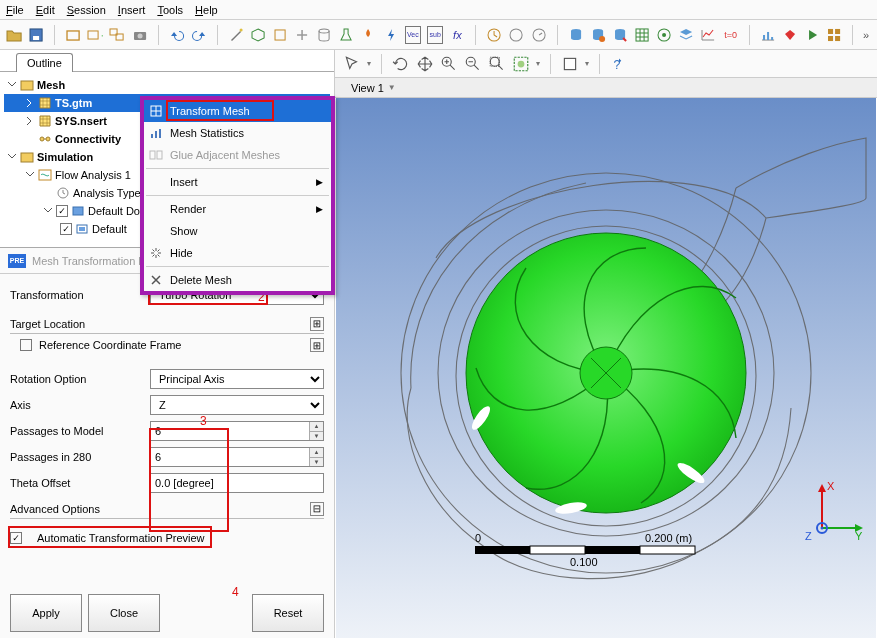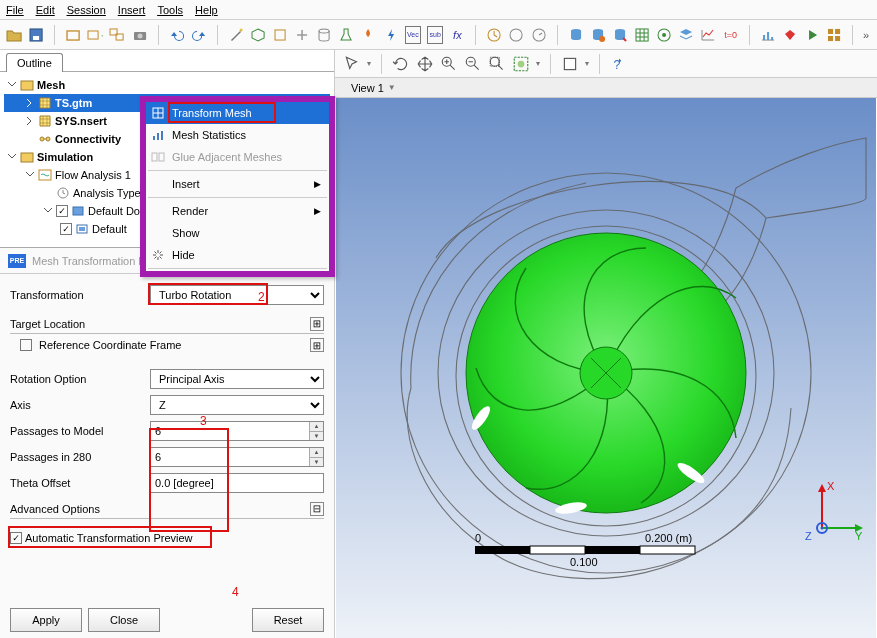--- a/index.html
+++ b/index.html
@@ -1,37 +1,37 @@
 <!DOCTYPE html>
 <html><head>
 <meta charset="utf-8">
 <style>
   * { box-sizing: border-box; font-family: "Segoe UI", Tahoma, sans-serif; font-size: 11px; }
   body { margin:0; padding:0; background:#fff; width:877px; height:638px; overflow:hidden; color:#000; }
   .menubar { display:flex; align-items:center; height:20px; padding:0 6px; border-bottom:1px solid #d0d0d0; background:#fafafa; }
-  .menubar span { margin-right:12px; cursor:default;text-decoration:underline; }
+  .menubar span { margin-right:12px; cursor:default; }
   .menubar span u { text-decoration:underline; }
   .toolbar { display:flex; align-items:center; height:30px; padding:2px 6px; gap:6px; border-bottom:1px solid #d0d0d0; background:#fafafa; }
   .tb-ico { width:18px; height:18px; display:flex; align-items:center; justify-content:center; color:#444; }
   .tb-sep { width:1px; height:20px; background:#ccc; margin:0 4px; }
 
   .main { display:flex; height:calc(638px - 20px - 30px); }
   .left { width:335px; display:flex; flex-direction:column; border-right:1px solid #ccc; }
-  .outline-tab-strip { height:22px; display:flex; align-items:flex-end; padding-left:6px; border-bottom:1px solid #aaa; }
+  .outline-tab-strip { height:22px; display:flex; align-items:flex-end; padding-left:16px; border-bottom:1px solid #aaa; }
   .outline-tab { border:1px solid #888; border-bottom:none; border-radius:3px 3px 0 0; padding:3px 10px; background:#fff; position:relative; top:1px;}
   .tree { flex:0 0 auto; height:175px; overflow:hidden; background:#fff; padding:4px 4px 0 4px; position:relative; }
   .tree-row { display:flex; align-items:center; height:18px; position:relative; }
   .tw { display:inline-flex; align-items:center; justify-content:center; width:12px; height:12px; margin-right:2px; }
   .ico { width:14px; height:14px; margin:0 3px 0 0; display:inline-flex; align-items:center; justify-content:center;}
   .tree-row.sel { background:#1e6fd6; color:#fff; }
   .tree-label { white-space:nowrap; }
   .chk { width:12px; height:12px; border:1px solid #777; margin:0 3px 0 0; display:inline-flex; align-items:center; justify-content:center; font-size:9px; line-height:9px; }
 
   
-  .ctx { position:absolute; left:140px; top:96px; width:195px; background:#fafafa; border:6px solid #a21caf; box-shadow:2px 2px 4px rgba(0,0,0,.25); z-index:50;}
+  .ctx { position:absolute; left:140px; top:96px; width:195px; background:#fafafa; border:4px solid #a21caf; box-shadow:2px 2px 4px rgba(0,0,0,.25); z-index:50;}
   .ctx-row { height:22px; display:flex; align-items:center; padding:0 8px 0 26px; position:relative; }
   .ctx-row.hover { background:#1e6fd6; color:#fff; }
   .ctx-row.disabled { color:#9a9a9a; }
   .ctx-ico { position:absolute; left:4px; width:16px; height:16px; display:flex; align-items:center; justify-content:center; }
   .ctx-arrow { margin-left:auto; font-size:9px; }
   .ctx .red-ann { position:absolute; border:2px solid #d11; pointer-events:none; }
 
   
   .dialog-wrap { border-top:1px solid #aaa; background:#fafafa; flex:1; position:relative; }
   .dlg-title { height:26px; display:flex; align-items:center; padding:0 8px; border-bottom:1px solid #ccc; }
@@ -45,21 +45,21 @@
   .spin-wrap { position:relative; }
   .spin-btns { position:absolute; right:1px; top:1px; width:14px; height:18px; display:flex; flex-direction:column; }
   .spin-btns div { flex:1; border-left:1px solid #aaa; display:flex; align-items:center; justify-content:center; font-size:6px; color:#555; background:#eee; }
   .spin-btns div:first-child{ border-bottom:1px solid #aaa; }
 
   .section-hdr { height:20px; display:flex; align-items:center; border-bottom:1px solid #bbb; margin-top:6px; }
   .section-hdr .exp { margin-left:auto; width:14px; height:14px; border:1px solid #888; display:flex; align-items:center; justify-content:center; font-size:10px; }
   .chk-row { display:flex; align-items:center; height:22px; padding-left:10px; }
 
   .btn-row { position:absolute; bottom:6px; left:0; right:0; display:flex; gap:6px; padding:0 10px; }
-  .btn { height:24px; border:1px solid #888; background:linear-gradient(#fff,#e8e8e8); display:flex; align-items:center; justify-content:center; }
+  .btn { height:38px; border:1px solid #888; background:linear-gradient(#fff,#e8e8e8); display:flex; align-items:center; justify-content:center; }
 
   .red-box { border:2px solid #d11; position:absolute; pointer-events:none; z-index:40;}
   .ann-num { position:absolute; color:#d11; font-size:12px; z-index:41;}
 
   
   .right { flex:1; display:flex; flex-direction:column; }
   .rv-toolbar { height:28px; border-bottom:1px solid #ccc; background:#fafafa; display:flex; align-items:center; gap:6px; padding:0 8px;}
   .view-tab-strip { height:20px; display:flex; align-items:center; padding:0 6px; border-bottom:1px solid #ccc; background:#eee; }
   .view-tab { padding:2px 10px; display:flex; align-items:center; gap:4px; }
   .viewport { flex:1; position:relative; overflow:hidden; }
@@ -389,21 +389,21 @@
 
         <div class="red-box" style="left:149px;top:180px;width:80px;height:104px"></div>
 
         <div class="section-hdr" style="margin-top:3px">
           <span>Advanced Options</span>
           <span class="exp">⊟</span>
         </div>
         <div style="height:8px"></div>
         <div class="chk-row" style="padding-left:0;position:relative">
           <span class="chk">✓</span>
-          <span style="margin-left:0">Automatic Transformation Preview</span>
+          <span style="margin-left:12px">Automatic Transformation Preview</span>
           <div class="red-box" style="left:-2px;top:-1px;width:204px;height:22px"></div>
         </div>
         <div class="ann-num" style="left:232px;top:337px">4</div>
       </div>
 
       <div class="btn-row">
         <div class="btn" style="width:72px">Apply</div>
         <div class="btn" style="width:72px">Close</div>
         <div style="flex:1"></div>
         <div class="btn" style="width:72px">Reset</div>
@@ -593,14 +593,22 @@
             <line x1="3.5" y1="3.5" x2="5.5" y2="5.5"></line>
             <line x1="8.5" y1="8.5" x2="10.5" y2="10.5"></line>
             <line x1="10.5" y1="3.5" x2="8.5" y2="5.5"></line>
             <line x1="5.5" y1="8.5" x2="3.5" y2="10.5"></line>
           </g>
         </svg>
       </span>
     <span>Hide</span>
   </div>
   <div style="height:1px;background:#ccc;margin:2px 2px"></div>
+  <div class="ctx-row">
+    <span class="ctx-ico">
+        <svg width="14" height="14">
+          <path d="M3 3l8 8M11 3l-8 8" stroke="#555" stroke-width="1.5"></path>
+        </svg>
+      </span>
+    <span>Delete Mesh</span>
+  </div>
 </div>
 <div class="ann-num" style="left:271px; top:107px">1</div>
 
 </body></html>

